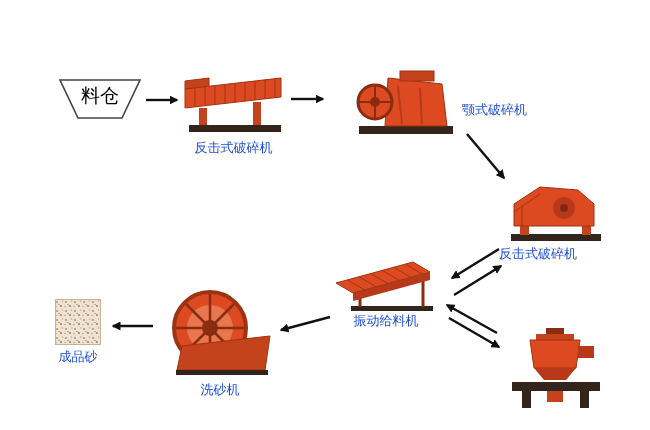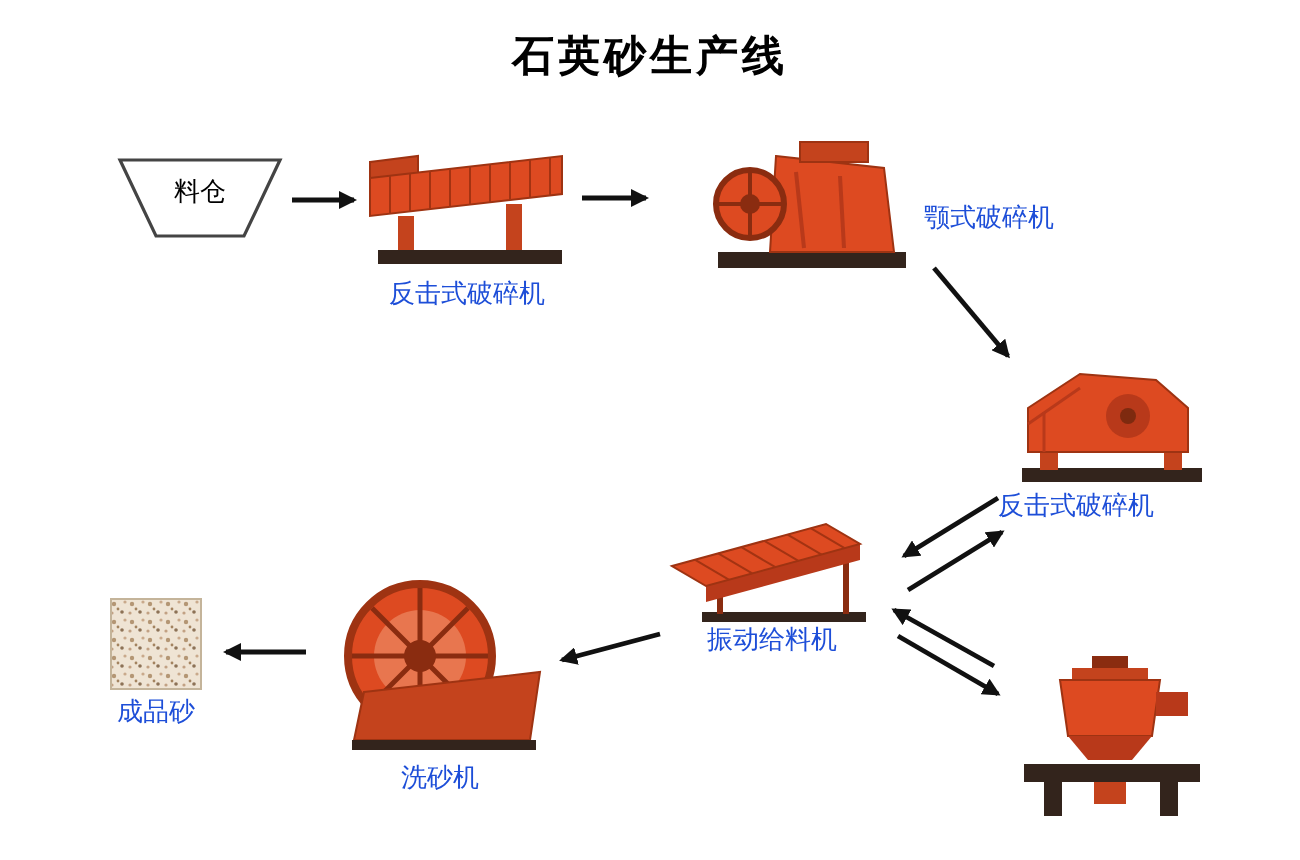--- a/index.html
+++ b/index.html
@@ -6,28 +6,27 @@
   html,body { background:#fff; }
   body { font-family:"DejaVu Sans", sans-serif; }
   .canvas { position:relative; width:650px; height:430px; background:#ffffff; overflow:hidden; margin:0 auto; }
   .title { position:absolute; top:14px; left:0; width:100%; text-align:center;
            font-size:21px; font-weight:bold; color:#000; letter-spacing:2px; }
   .arrows { position:absolute; left:0; top:0; width:650px; height:430px; pointer-events:none; }
   .machine, .node, .node-label, .product { position:absolute; }
   .node-label { font-size:13px; color:#1d4ed8; text-align:center; line-height:1.1; }
   .silo { display:flex; align-items:center; justify-content:center; }
   .silo svg { position:absolute; left:0; top:0; }
-  .silo .silo-text { position:relative; font-size:13px; color:#000; margin-top:-6px; }
+  .silo .silo-text { position:relative; font-size:19px; color:#000; margin-top:-6px; }
 </style>
 </head>
 <body>
 
 <div class="canvas">
 
-  <div class="title">石英砂生产线</div>
 
   <svg class="arrows" viewBox="0 0 650 430">
     <defs>
       <marker id="ah" markerWidth="9" markerHeight="9" refX="7.5" refY="4.5" orient="auto" markerUnits="userSpaceOnUse">
         <path d="M0,0 L9,4.5 L0,9 Z" fill="#111"></path>
       </marker>
     </defs>
     <line x1="146" y1="100" x2="177" y2="100" stroke="#111" stroke-width="2.4" marker-end="url(#ah)"></line>
     <line x1="291" y1="99" x2="323" y2="99" stroke="#111" stroke-width="2.4" marker-end="url(#ah)"></line>
     <line x1="467" y1="134" x2="504" y2="178" stroke="#111" stroke-width="2.4" marker-end="url(#ah)"></line>

